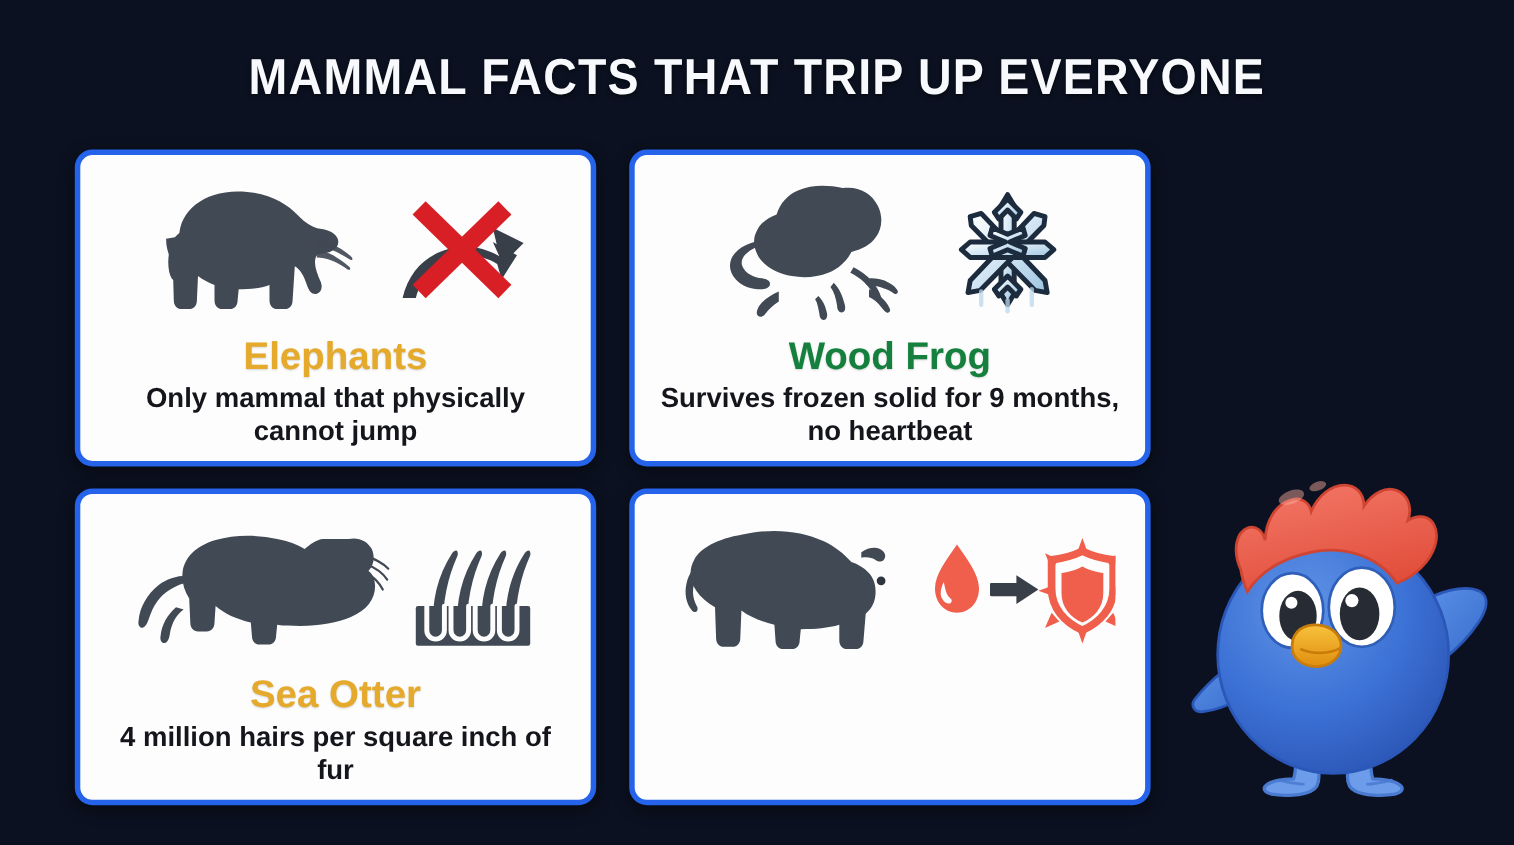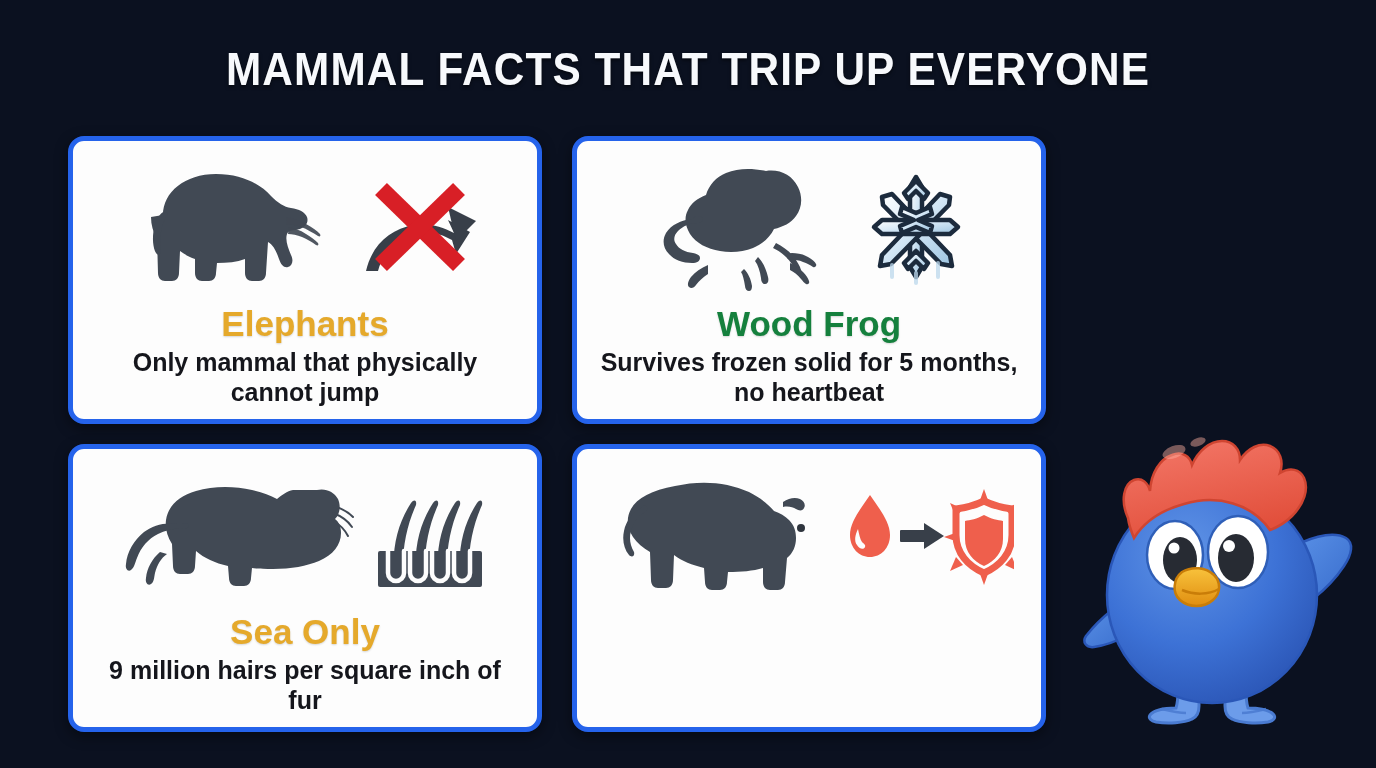--- a/index.html
+++ b/index.html
@@ -178,21 +178,21 @@
         </g>
         <g fill="#bcd8ec" opacity="0.75">
           <rect x="28" y="96" width="4" height="16" rx="2"></rect>
           <rect x="52" y="104" width="4" height="14" rx="2"></rect>
           <rect x="74" y="94" width="4" height="18" rx="2"></rect>
         </g>
       </svg>
     </div>
 
     <div class="card-title cyan">Wood Frog</div>
-    <div class="card-desc">Survives frozen solid for 5 months, no heartbeat</div>
+    <div class="card-desc">Survives frozen solid for 9 months, no heartbeat</div>
   </div>
 
   <div class="fact-card">
     <div class="card-art">
 
       <svg class="silhouette" width="235" height="130" viewBox="0 0 235 130">
         <g fill="#414954">
           <path d="M196 20c9-2 17 2 21 9 3 7 2 15-3 20 4 3 6 8 6 14 0 12-8 22-22 28-12 5-28 8-46 8-8 0-15 0-21-1l-1 10c0 5-3 8-7 8h-8c-4 0-7-3-7-8l-1-12c-13-3-24-8-32-15l-1 15c0 5-3 8-7 8h-8c-4 0-7-3-7-8l-1-22c-5-8-7-16-6-24 2-14 13-24 30-29 17-5 38-5 56-1 10 2 18 5 25 9 5-4 10-8 16-9z"></path>
           <path d="M56 54c-12-2-24 1-33 8-10 8-17 20-18 32-1 5 2 8 5 6 3-2 4-7 6-12 4-11 11-19 21-24 8-4 17-6 25-5 4 0 6-2 6-4 0-2-5-1-12-1z"></path>
           <path d="M39 82c-8 7-13 16-14 26-1 5 2 8 5 6 3-2 3-6 4-11 2-8 6-15 12-19z"></path>
@@ -217,22 +217,22 @@
 
         <g fill="none" stroke="#fdfdfd" stroke-width="4.5" stroke-linecap="round">
           <path d="M18 74v22a8 8 0 0 0 16 0V74"></path>
           <path d="M40 74v22a8 8 0 0 0 16 0V74"></path>
           <path d="M62 74v22a8 8 0 0 0 16 0V74"></path>
           <path d="M84 74v22a8 8 0 0 0 16 0V74"></path>
         </g>
       </svg>
     </div>
 
-    <div class="card-title gold">Sea Only</div>
-    <div class="card-desc">9 million hairs per square inch of fur</div>
+    <div class="card-title gold">Sea Otter</div>
+    <div class="card-desc">4 million hairs per square inch of fur</div>
   </div>
 
   <div class="fact-card">
     <div class="card-art">
 
       <svg class="silhouette" width="225" height="135" viewBox="0 0 225 135">
         <g fill="#414954">
           <path d="M70 14c26-6 52-4 74 6 10 5 18 11 25 19 6 2 11 5 15 9 5 5 7 11 7 18 0 8-3 15-9 20l-2 24c0 5-3 8-7 8h-8c-4 0-7-3-7-8v-14c-10 3-22 4-35 4l-1 10c0 5-3 8-7 8h-8c-4 0-7-3-7-8l-1-14c-12-3-22-7-30-13l-1 25c0 5-3 8-7 8h-8c-4 0-7-3-7-8l-1-28c-7-4-13-9-17-15-6-9-7-19-2-28 6-11 21-19 44-23z"></path>
           <path d="M36 36c-9 5-15 13-17 23-2 9 0 18 5 24 3 3 6 1 5-3-4-7-5-14-3-21 2-8 7-15 14-19 3-2 3-5 1-6s-3 0-5 2z"></path>
           <path d="M178 30c6-4 12-5 17-3 4 2 6 6 4 9-1 3-5 3-8 1-3-2-8-3-13-2z"></path>

